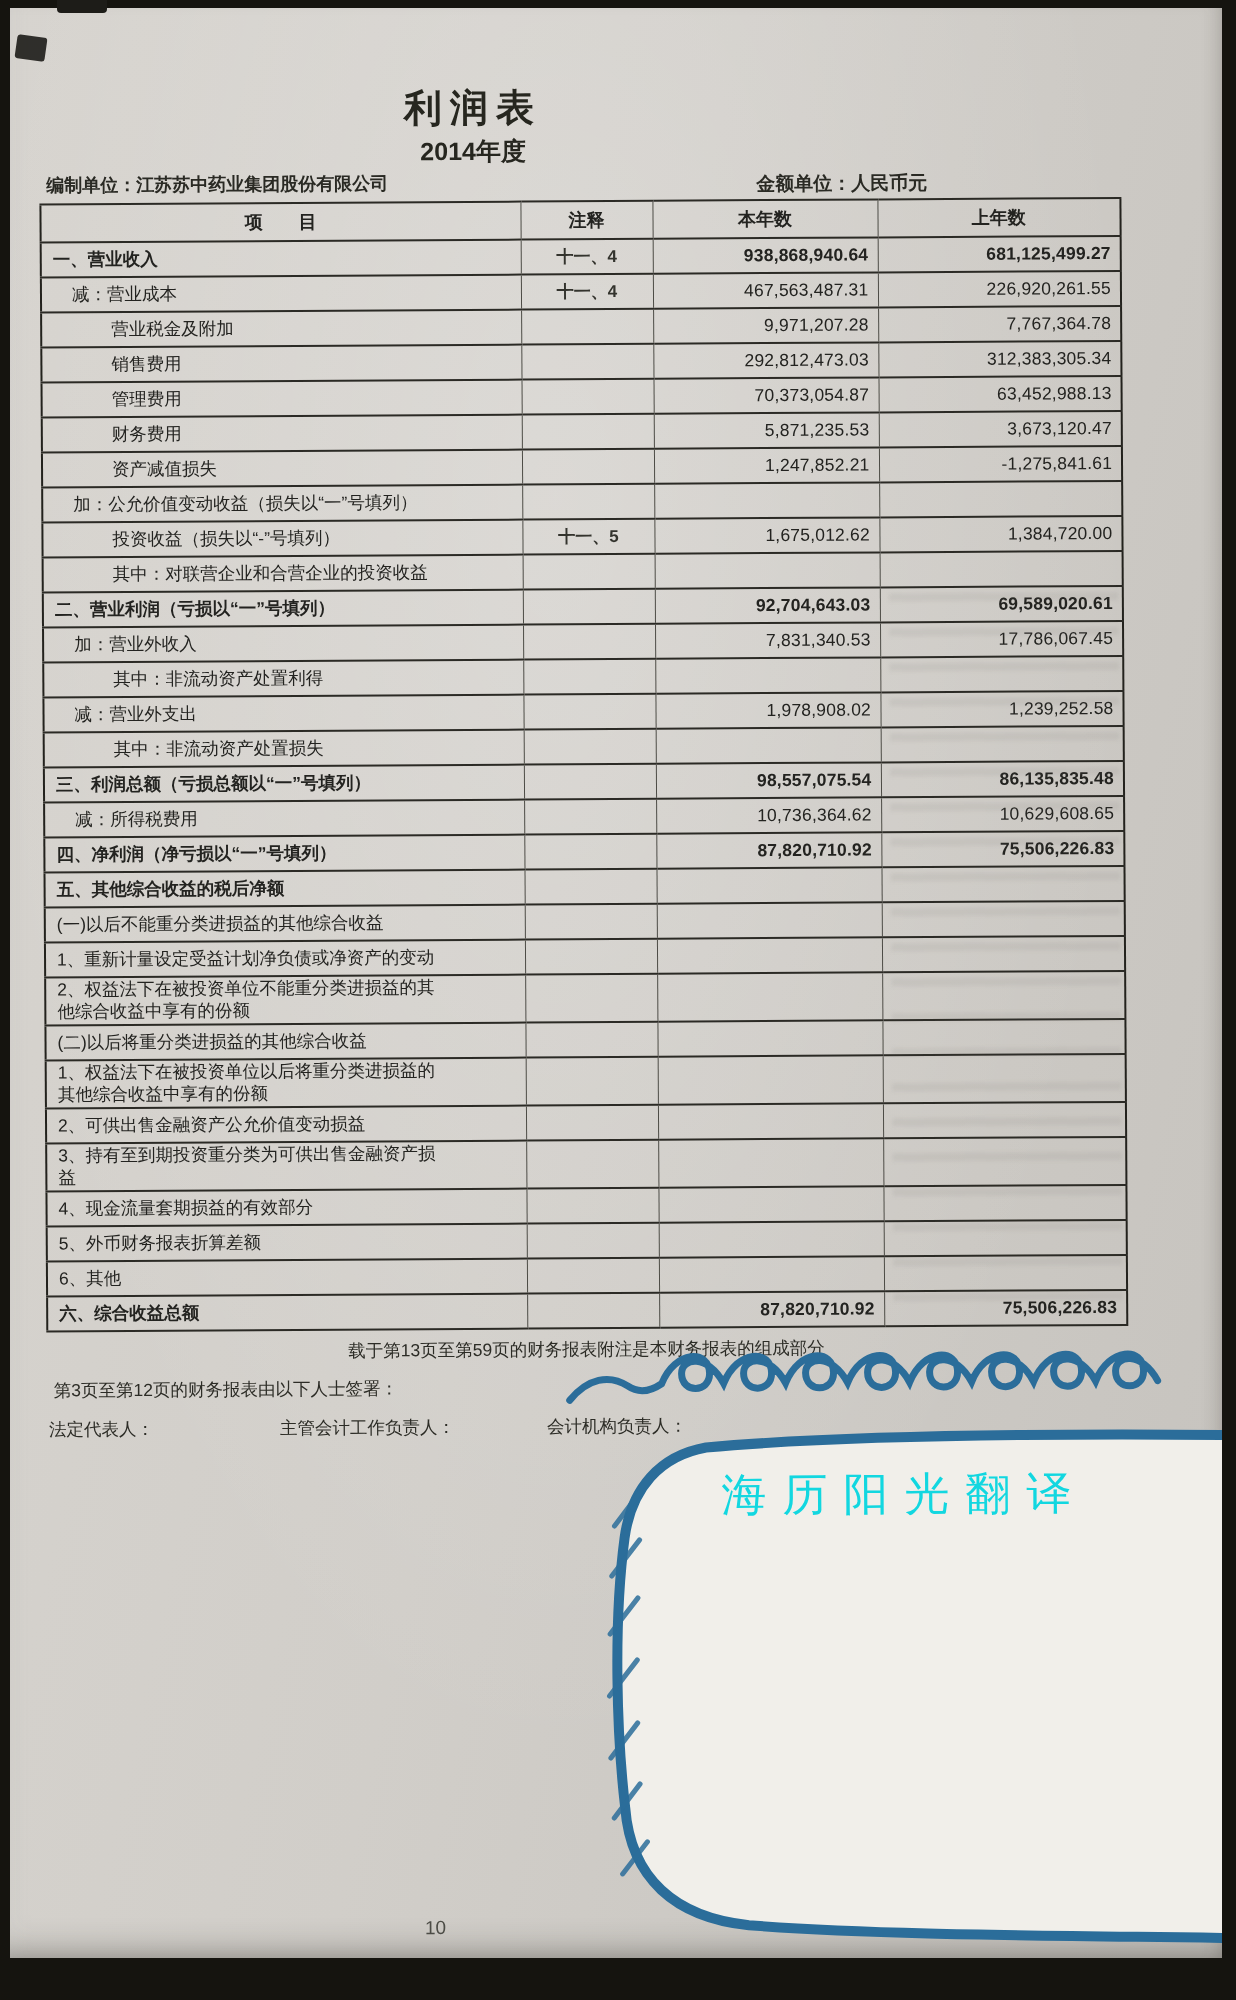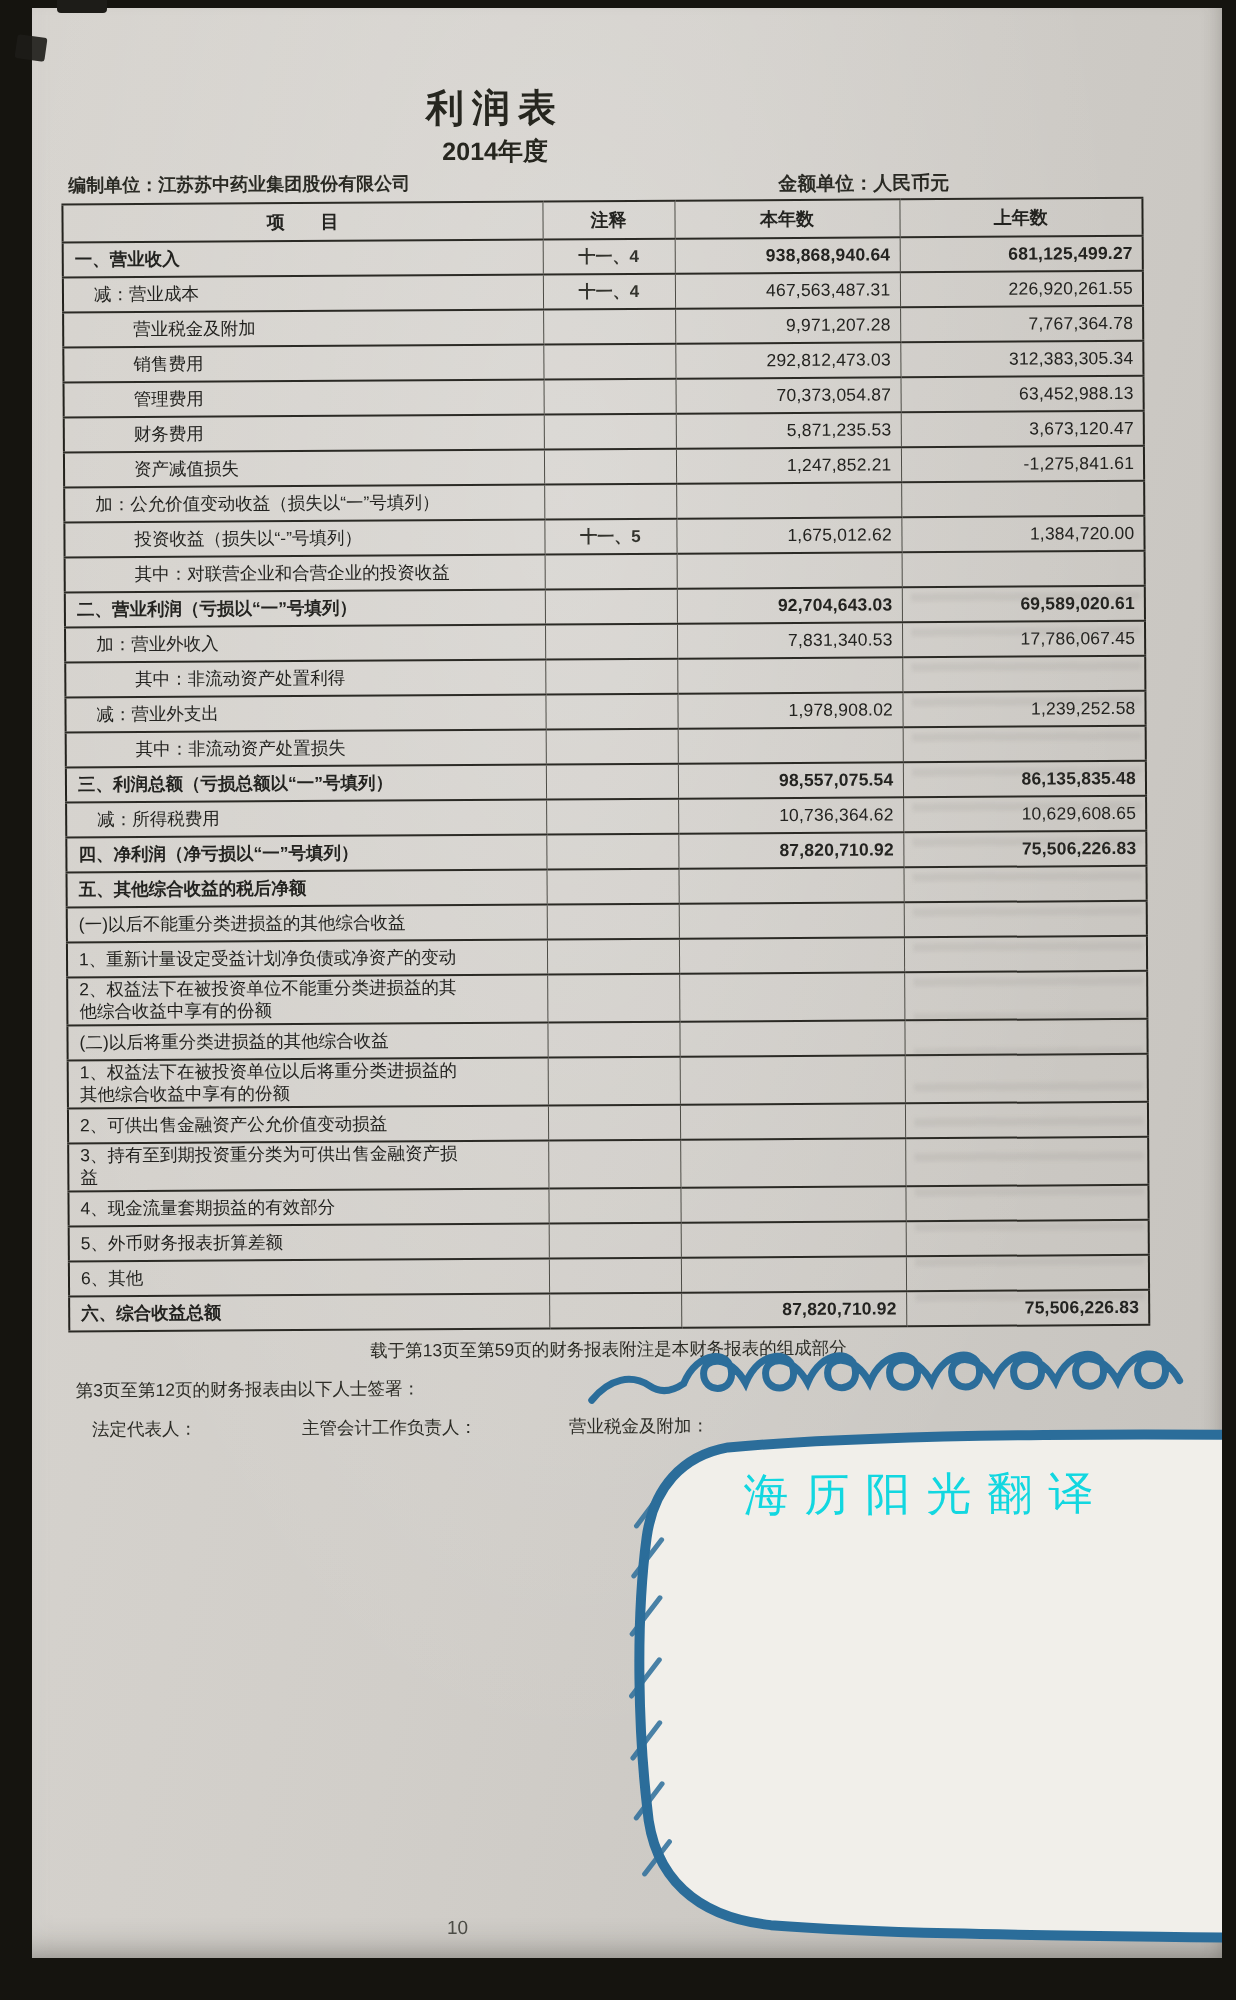--- a/index.html
+++ b/index.html
@@ -5,21 +5,20 @@
   html,body{margin:0;padding:0;}
   body{background:#111009;font-family:"Liberation Sans","DejaVu Sans",sans-serif;}
   .page{position:relative;width:1236px;height:2000px;background:#15140f;overflow:hidden;}
   .paper{
     position:absolute;left:10px;top:8px;right:14px;bottom:42px;
     background:
       radial-gradient(ellipse at 45% 25%, rgba(255,255,255,.22), rgba(255,255,255,0) 62%),
       linear-gradient(102deg,#d7d4cf 0%,#d1cec9 45%,#cac7c2 80%,#c6c3be 100%);
     overflow:hidden;
     box-shadow: inset 0 -22px 34px -20px rgba(40,38,30,.45), inset 16px 0 26px -22px rgba(255,255,255,.55), inset -14px 0 24px -20px rgba(60,58,50,.35);
-    margin-left: 22px;
   }
   .tilt{position:absolute;inset:0;transform:rotate(-0.35deg);transform-origin:50% 40%;}
   .edge-mark{position:absolute;background:#1d1c18;z-index:6;}
   .edge-mark.m1{left:57px;top:0;width:50px;height:13px;border-radius:0 0 4px 4px;}
   .edge-mark.m2{left:16px;top:36px;width:30px;height:24px;transform:rotate(8deg);border-radius:3px;opacity:.9;}
 
   .doc-title{position:absolute;left:0;top:74px;width:934px;text-align:center;
     font-size:38px;font-weight:bold;letter-spacing:8px;color:#26261f;}
   .doc-subtitle{position:absolute;left:0;top:126px;width:934px;text-align:center;
     font-size:25px;font-weight:bold;color:#26261f;}
@@ -53,21 +52,21 @@
 
   .ghost{position:absolute;left:880px;top:560px;width:230px;height:740px;z-index:1;
     background:repeating-linear-gradient(180deg, rgba(255,255,255,0) 0 27px, rgba(108,106,98,.10) 27px 35px);
     filter:blur(2px);pointer-events:none;}
 
   .footer-note{position:absolute;left:33px;top:1329px;width:1080px;text-align:center;
     font-size:17.5px;color:#2c2c26;}
   .footer-sign-intro{position:absolute;left:40px;top:1367px;font-size:17.5px;color:#2c2c26;}
   .sig-row{position:absolute;top:1406px;left:0;width:1236px;z-index:5;}
   .sig-label{position:absolute;font-size:17.5px;color:#2c2c26;}
-  .sig-legal{left:56px;text-align:center;}
+  .sig-legal{left:35px;text-align:center;}
   .sig-chief{left:266px;}
   .sig-dept{left:533px;}
 
   .doodle-svg{position:absolute;left:548px;top:1330px;z-index:3;}
   .bubble-svg{position:absolute;left:540px;top:1398px;z-index:2;}
   .watermark-text{position:absolute;left:630px;top:1458px;width:520px;text-align:center;z-index:4;
     font-size:45px;letter-spacing:16px;font-weight:normal;}
   .page-number{position:absolute;left:408px;top:1908px;width:60px;
     font-size:19px;color:#4c4c46;}
 </style>
@@ -311,21 +310,21 @@
                  C 61 330 58 218 70 132
                  C 77 82 106 50 152 42 Z" fill="#f1efea" stroke="#2b6d9a" stroke-width="10" stroke-linejoin="round"></path>
         <path d="M 60 120 l 26 -34 M 57 170 l 28 -36 M 55 228 l 28 -36 M 54 290 l 28 -36 M 55 352 l 27 -35 M 58 412 l 26 -34 M 66 468 l 25 -32" fill="none" stroke="#2b6d9a" stroke-width="5" stroke-linecap="round" opacity="0.85"></path>
       </svg>
 
       <div class="watermark-text" style="color: rgb(18, 215, 224);">海历阳光翻译</div>
 
       <div class="sig-row">
         <span class="sig-label sig-legal">法定代表人：</span>
         <span class="sig-label sig-chief">主管会计工作负责人：</span>
-        <span class="sig-label sig-dept">营业税金及附加：</span>
+        <span class="sig-label sig-dept">会计机构负责人：</span>
       </div>
 
       <div class="page-number">10</div>
 
     </div>
   </div>
 
   <div class="edge-mark m1"></div>
   <div class="edge-mark m2"></div>
 </div>

